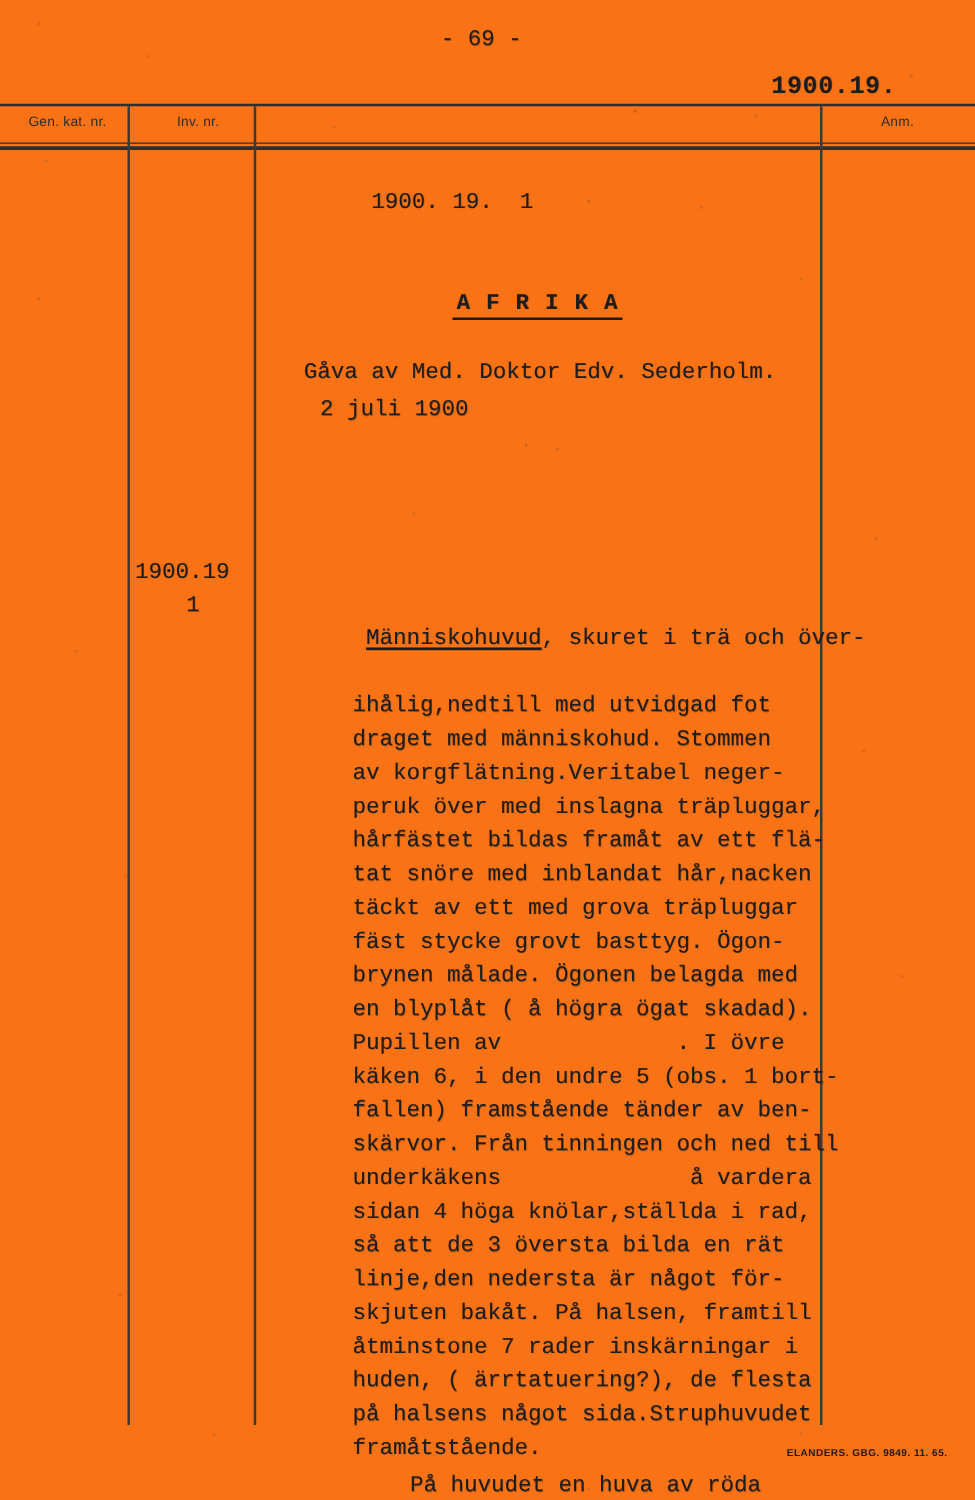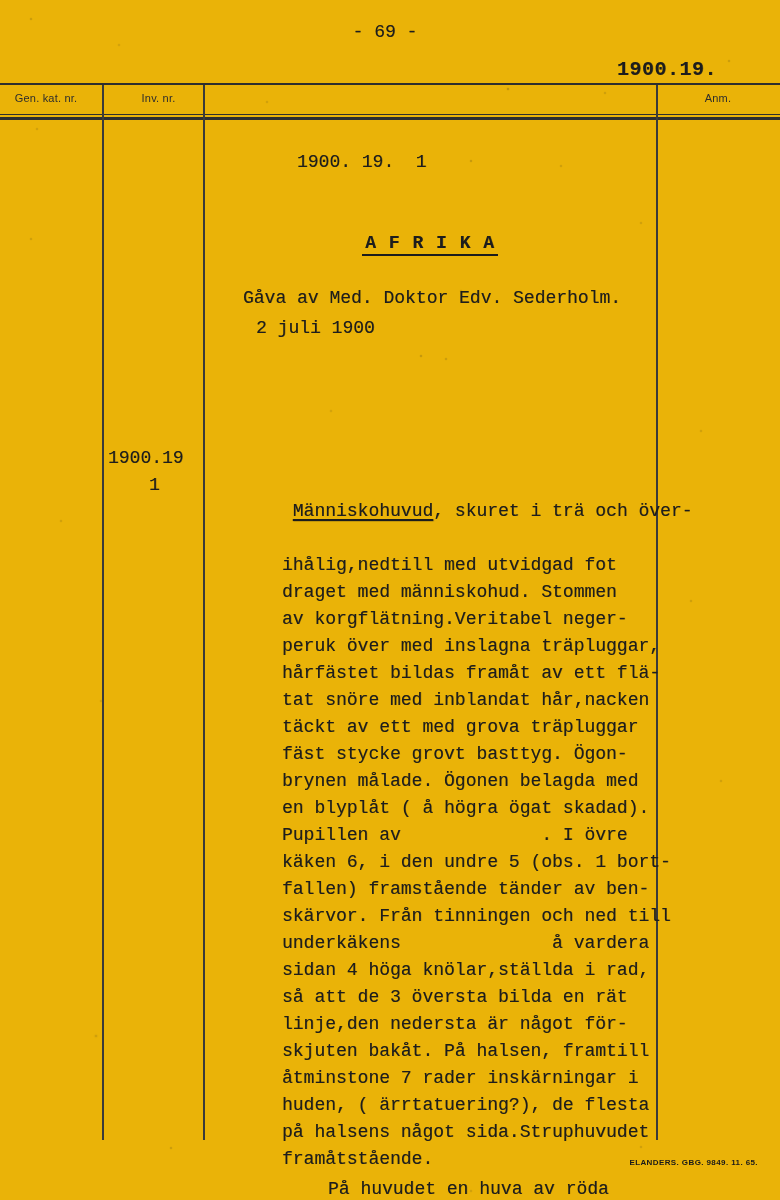--- a/index.html
+++ b/index.html
@@ -1,20 +1,20 @@
 <!DOCTYPE html>
 <html lang="sv"><head>
 <meta charset="utf-8">
 <style>
   html,body{margin:0;padding:0;background:#d9d9d6;}
   .page{
     position:relative;
     width:780px;height:1200px;
     margin:0 auto;
-    background:#eab308;
+    background:#f97316;
     overflow:hidden;
     color:#1c1c1c;
   }
   
   .tw{
     font-family:"Liberation Mono","DejaVu Sans Mono",monospace;
     font-size:18px;
     line-height:27px;
     color:#1d1d1d;
     text-shadow:0.4px 0.4px 0.6px rgba(25,25,25,0.45);
@@ -83,21 +83,21 @@
 
   <div class="abs tw tw-bold" style="left:617px;top:56px;font-size:20px;letter-spacing:0.5px;">1900.19.</div>
 
   <div class="hrule" style="top:83px;height:2px;"></div>
   <div class="hrule" style="top:114px;height:1px;"></div>
   <div class="hrule" style="top:117px;height:3px;"></div>
   <div class="vrule" style="left:102px;"></div>
   <div class="vrule" style="left:203px;"></div>
   <div class="vrule" style="left:656px;"></div>
 
-  <div class="abs form-label center" style="left:0;top:92px;width:92px;">Gen. kat. nr.</div>
+  <div class="abs form-label center" style="left:0;top:92px;width:92px;padding-left:8px;">Gen. kat. nr.</div>
   <div class="abs form-label center" style="left:102px;top:92px;width:113px;">Inv. nr.</div>
   <div class="abs form-label center" style="left:656px;top:92px;width:124px;text-align:center;">Anm.</div>
 
   <div class="abs tw" style="left:297px;top:149px;">1900. 19.  1</div>
 
   <div class="abs tw tw-bold" style="left:319px;top:203px;">
     <span class="underlined-title">A F R I K A</span>
   </div>
 
   <div class="abs tw" style="left:243px;top:285px;">Gåva av Med. Doktor Edv. Sederholm.</div>

